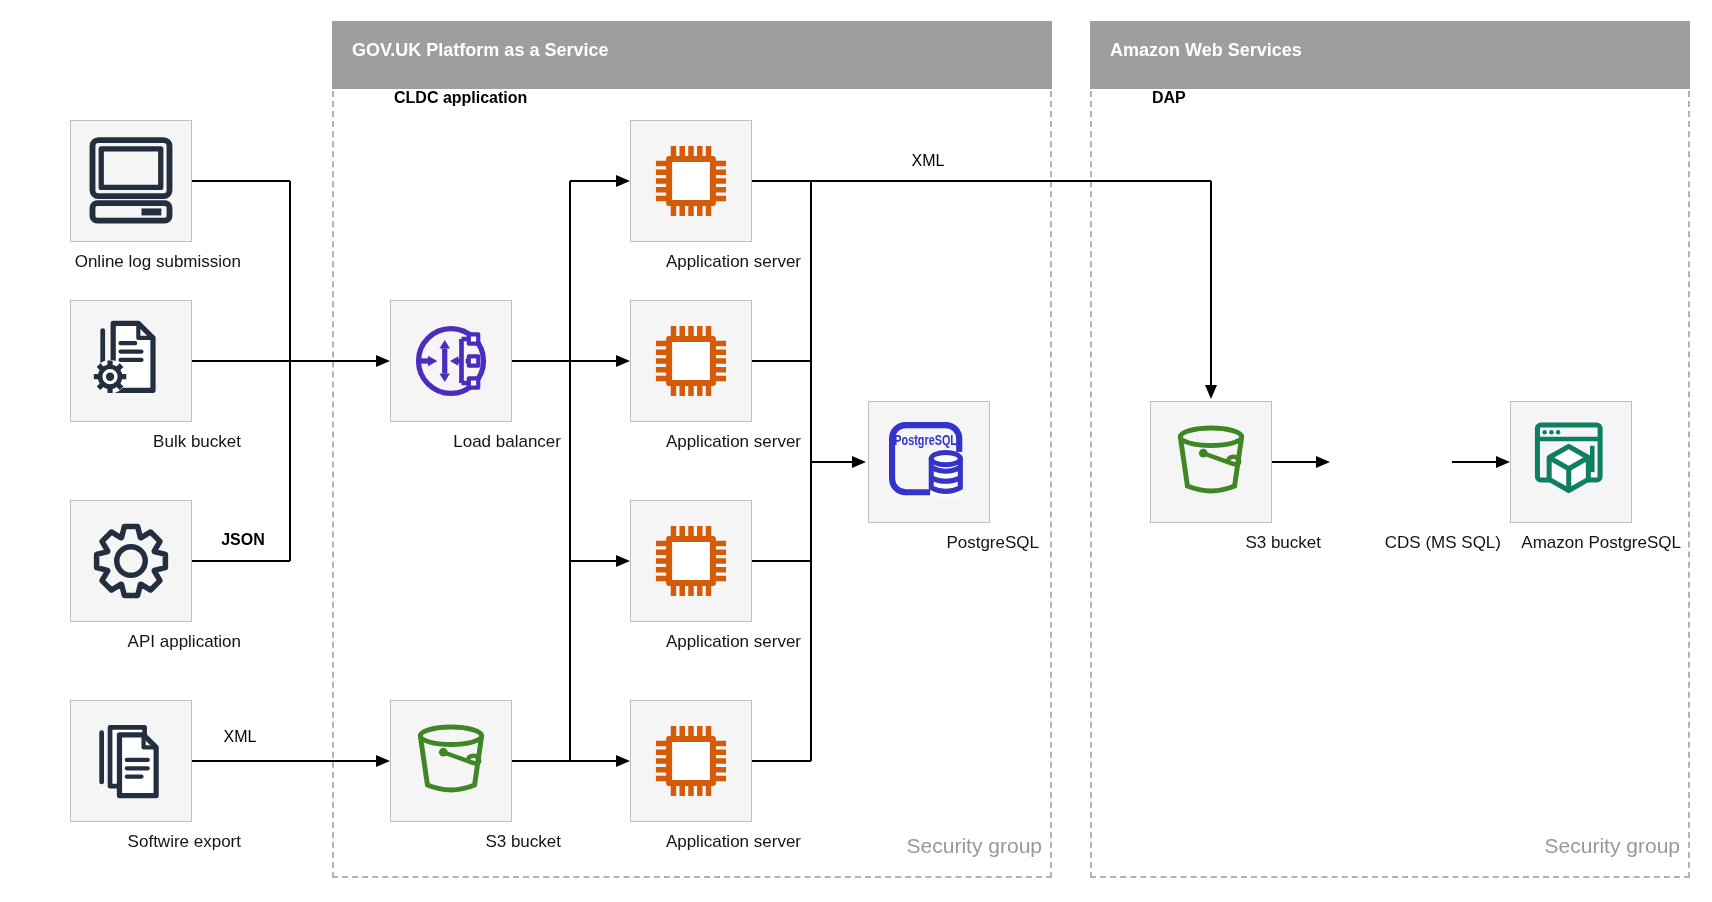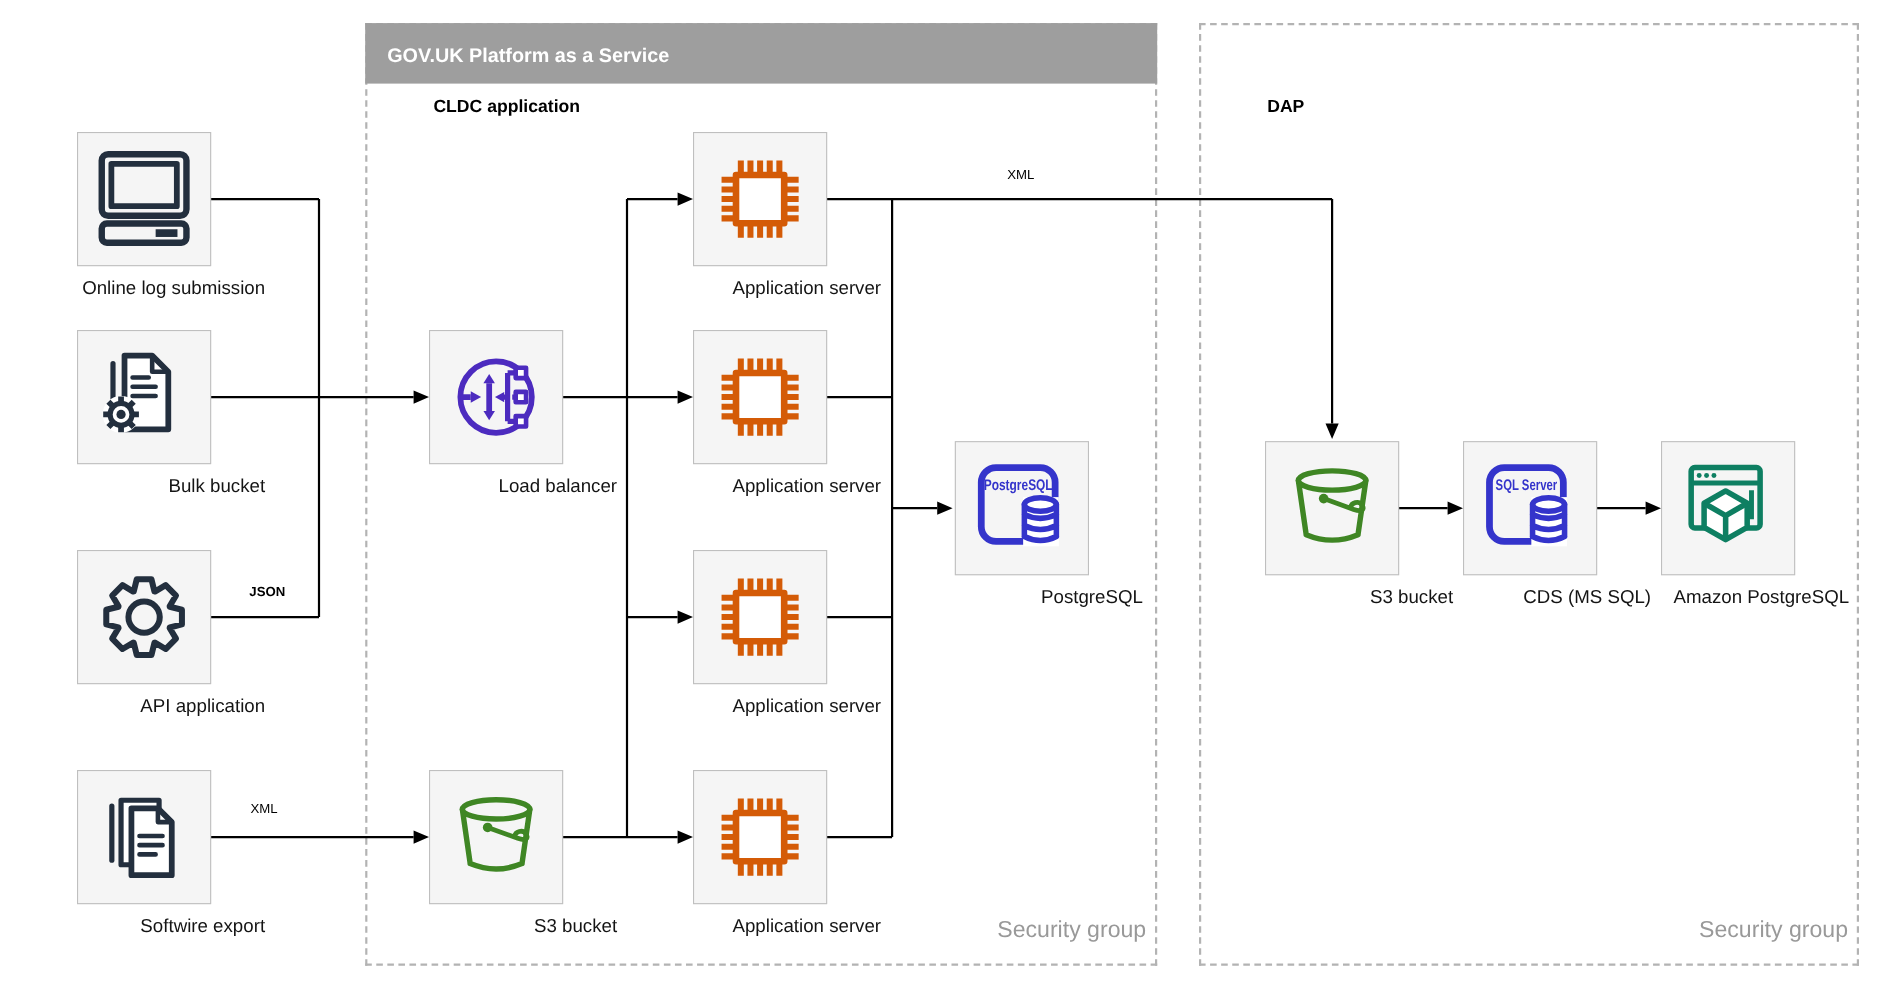--- a/index.html
+++ b/index.html
@@ -1,29 +1,29 @@
 <!DOCTYPE html>
 <html style="--container-header-bg: #9e9e9e; --container-header-text: #ffffff; --container-border: #b3b3b3; --node-fill: #f5f5f5; --node-border: #bfbfbf; --connector: #000000; --security-text: #999999; --icon-navy: #232f3e; --icon-purple: #4c2bbf; --icon-orange: #d45b07; --icon-green: #3f8624; --icon-indigo: #3434cb; --icon-teal: #0e7f62;"><head>
 <meta charset="utf-8">
 <style>
   html,body{margin:0;padding:0;background:#fff;font-family:"Liberation Sans",sans-serif;}
   #stage{position:relative;width:1712px;height:902px;background:#fff;overflow:hidden;}
 
   .container-box{position:absolute;border:2px dashed var(--container-border,#b3b3b3);box-sizing:border-box;z-index:1;}
-  .container-header{position:absolute;top:-2px;left:-2px;right:-2px;height:55px;
+  .container-header{position:absolute;top:-2px;left:-2px;right:-2px;height:68px;
     background:var(--container-header-bg,#9e9e9e);color:var(--container-header-text,#fff);
     font-weight:bold;font-size:18px;line-height:58px;padding-left:20px;}
   .container-subtitle{position:absolute;left:20px;top:66px;font-weight:bold;font-size:16px;color:#000;margin-left:40px;}
   .security-label{position:absolute;right:8px;bottom:18px;font-size:21px;color:var(--security-text,#999);}
 
   .node{position:absolute;width:122px;height:122px;box-sizing:border-box;
     background:var(--node-fill,#f5f5f5);border:1.5px solid var(--node-border,#bfbfbf);
     display:flex;align-items:center;justify-content:center;z-index:2;}
   .node-label{position:absolute;width:220px;text-align:right;font-size:17px;color:#141414;z-index:2;}
-  .edge-label{position:absolute;width:80px;text-align:center;font-size:12px;color:#000;z-index:4;}
+  .edge-label{position:absolute;width:80px;text-align:center;font-size:16px;color:#000;z-index:4;}
 
   #connectors{position:absolute;left:0;top:0;z-index:3;pointer-events:none;}
 
   
   .sN{stroke:var(--icon-navy,#232f3e)}   .fN{fill:var(--icon-navy,#232f3e)}
   .sP{stroke:var(--icon-purple,#5b2dc1)} .fP{fill:var(--icon-purple,#5b2dc1)}
   .sO{stroke:var(--icon-orange,#d45b07)}
   .sG{stroke:var(--icon-green,#3f8624)}  .fG{fill:var(--icon-green,#3f8624)}
   .sI{stroke:var(--icon-indigo,#3434cb)} .fI{fill:var(--icon-indigo,#3434cb)}
   .sT{stroke:var(--icon-teal,#0e7f62)}   .fT{fill:var(--icon-teal,#0e7f62)}
@@ -34,20 +34,21 @@
 
 <div id="stage">
 
   <div class="container-box" style="left:332px;top:21px;width:720px;height:857px;">
     <div class="container-header">GOV.UK Platform as a Service</div>
     <div class="container-subtitle">CLDC application</div>
     <div class="security-label">Security group</div>
   </div>
 
   <div class="container-box" style="left:1090px;top:21px;width:600px;height:857px;">
+    <div class="container-header">Amazon Web Services</div>
     <div class="container-subtitle">DAP</div>
     <div class="security-label">Security group</div>
   </div>
 
   <svg id="connectors" width="1712" height="902" viewBox="0 0 1712 902">
     <path d="M192,181 H290 M290,181 V561 M192,361 H376 M192,561 H290 M192,761 H376
              M512,361 H570 M570,181 V761 M570,181 H616 M570,361 H616 M570,561 H616 M570,761 H616 M512,761 H570
              M752,181 H1211 M1211,181 V385
              M752,361 H811 M752,561 H811 M752,761 H811 M811,181 V761 M811,462 H852
              M1272,462 H1316 M1452,462 H1496" fill="none" stroke="#000" stroke-width="2"></path>
@@ -177,29 +178,20 @@
   <div class="node" style="left:1150px;top:401px;">
     <svg class="icon" width="92" height="92" viewBox="0 0 84 84">
       <ellipse class="sG" cx="42" cy="19" rx="28" ry="8" fill="none" stroke-width="4.5"></ellipse>
       <path class="sG" d="M14,19 L20.5,64 M70,19 L63.5,64 M20.5,64 Q42,73 63.5,64" fill="none" stroke-width="4.5" stroke-linecap="round"></path>
       <circle class="fG" cx="35" cy="34" r="4"></circle>
       <path class="sG" d="M35,34 L60,43 C67,45.5 69.5,43 66.5,39 C64,35.5 58,37.5 57.5,41" fill="none" stroke-width="4" stroke-linecap="round"></path>
     </svg>
   </div>
   <div class="node-label" style="left:1101px;top:533px;">S3 bucket</div>
 
-  <div class="node" style="left:1330px;top:401px;">
-    <svg class="icon" width="94" height="94" viewBox="0 0 84 84">
-      <rect class="sI" x="9" y="9" width="60" height="60" rx="12" fill="none" stroke-width="5.5"></rect>
-      <text class="fI" x="39" y="27" text-anchor="middle" textLength="50" lengthAdjust="spacingAndGlyphs" font-size="12.5" font-weight="bold">SQL Server</text>
-      <rect x="43" y="33" width="29" height="40" fill="#fff" stroke="none"></rect>
-      <ellipse class="sI" cx="57" cy="39" rx="13" ry="5.5" fill="#fff" stroke-width="4.5"></ellipse>
-      <path class="sI" d="M44,39 V65 M70,39 V65 M44,47 Q57,53.5 70,47 M44,56 Q57,62.5 70,56 M44,65 Q57,71.5 70,65" fill="none" stroke-width="4.5" stroke-linecap="round"></path>
-    </svg>
-  </div>
   <div class="node-label" style="left:1281px;top:533px;">CDS (MS SQL)</div>
 
   <div class="node" style="left:1510px;top:401px;">
     <svg class="icon" width="94" height="94" viewBox="0 0 84 84">
       <rect class="sT" x="12" y="9" width="56" height="49" rx="3" fill="none" stroke-width="4.5"></rect>
       <path class="sT" d="M12,21.5 H68" fill="none" stroke-width="4"></path>
       <circle class="fT" cx="18.5" cy="15.5" r="2"></circle>
       <circle class="fT" cx="24.5" cy="15.5" r="2"></circle>
       <circle class="fT" cx="30.5" cy="15.5" r="2"></circle>
       <path class="sT" d="M61,27.5 V51" fill="none" stroke-width="4"></path>

